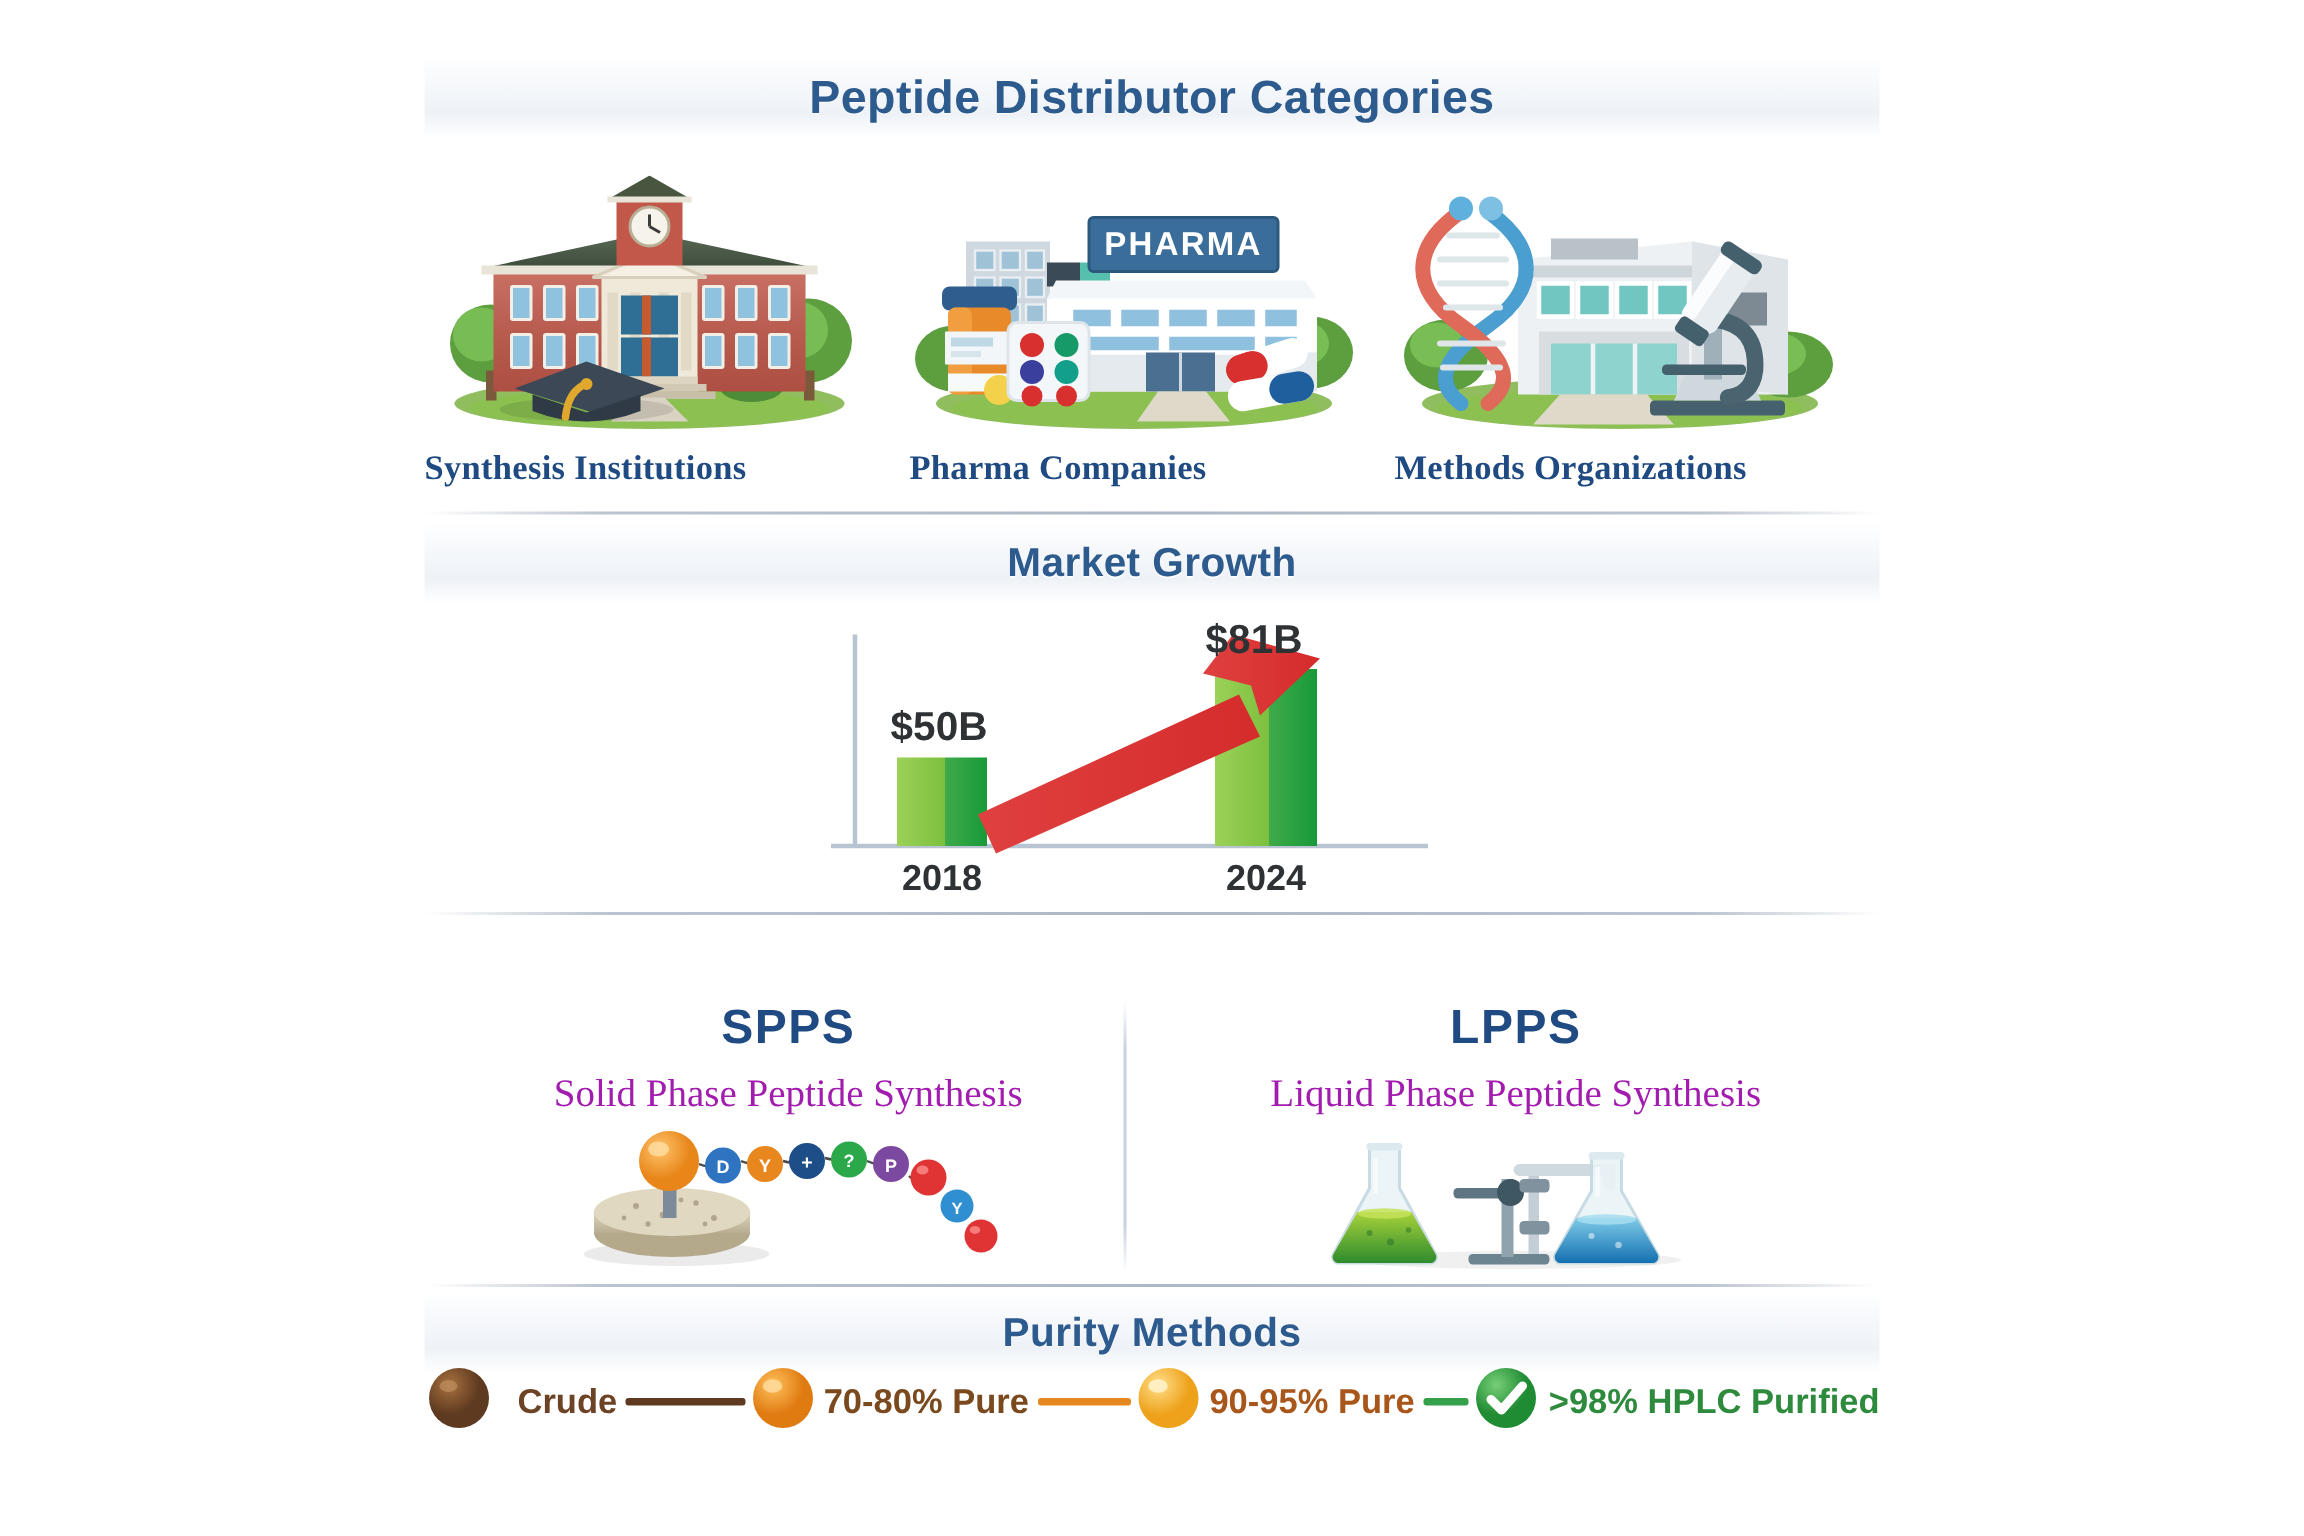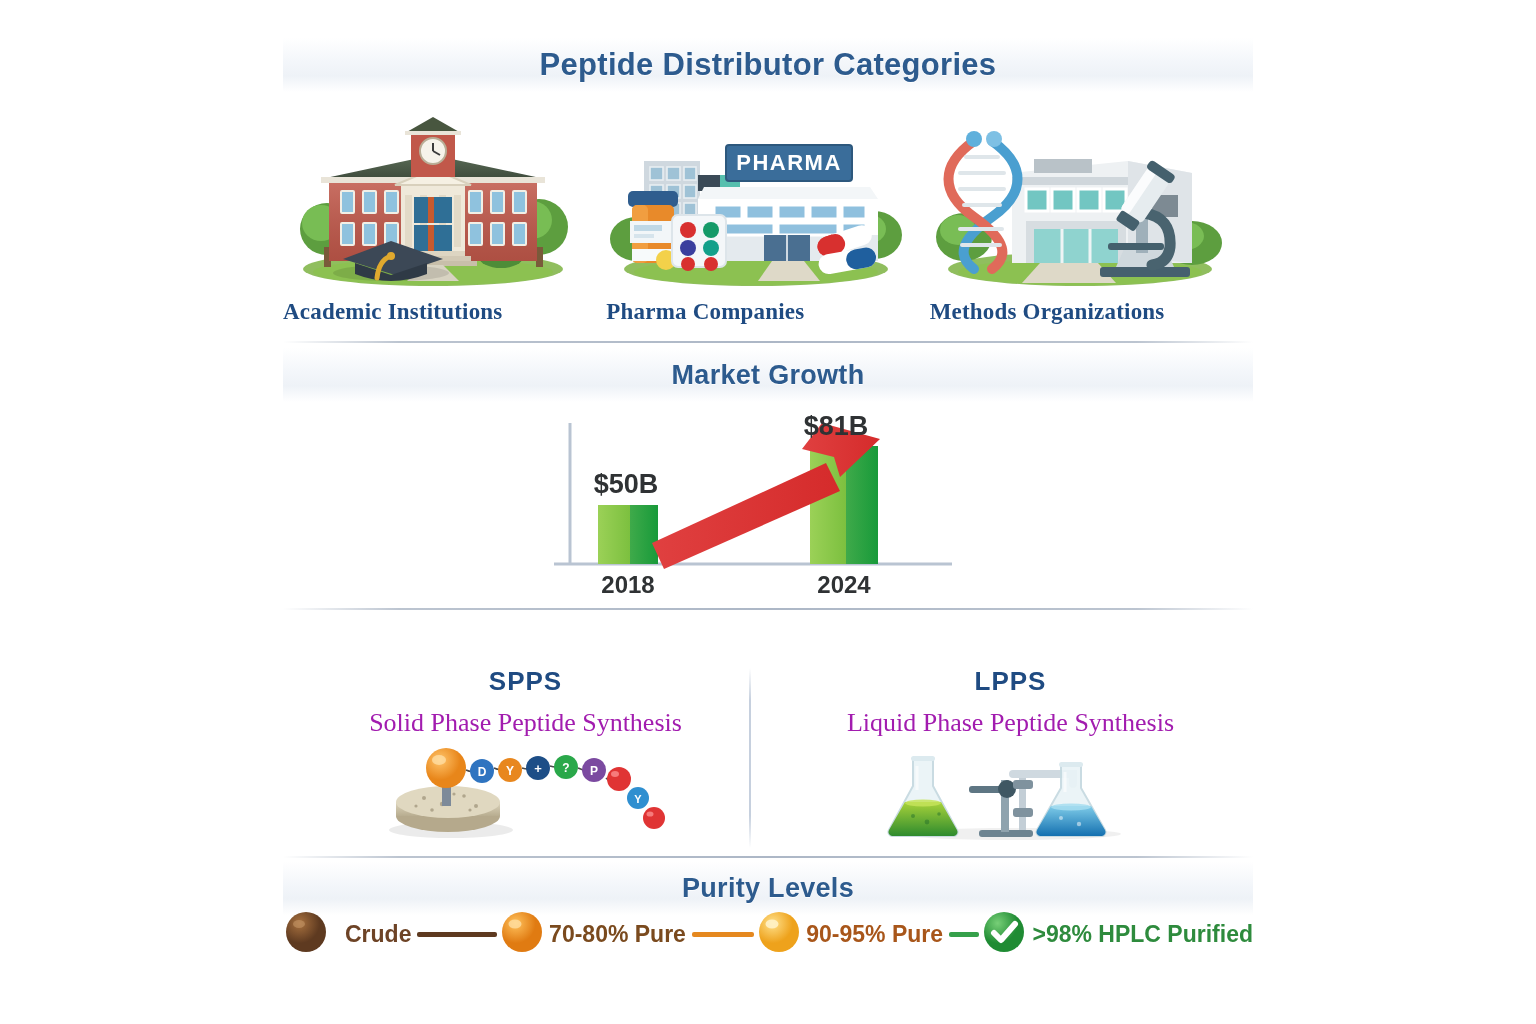--- a/index.html
+++ b/index.html
@@ -45,21 +45,21 @@
     font-family:"Liberation Serif", serif;letter-spacing:.2px;white-space:nowrap;
   }
 
   
   .chart-wrap{position:absolute;top:405px;left:540px;width:430px;height:200px;}
   .chart-svg{display:block;}
 
   
   .methods{position:absolute;top:668px;left:283px;width:970px;height:190px;display:flex;}
   .method{flex:1;display:flex;flex-direction:column;align-items:center;}
-  .m-abbr{font-size:26px;font-weight:700;color:#1f4b82;letter-spacing:1px;line-height:1;}
+  .m-abbr{font-size:32px;font-weight:700;color:#1f4b82;letter-spacing:1px;line-height:1;}
   .m-sub{margin-top:14px;font-size:26px;color:#a21caf;font-family:"Liberation Serif", serif;white-space:nowrap;}
   .m-art{margin-top:8px;width:300px;height:95px;position:relative;}
 
   
   .purity{position:absolute;top:905px;left:283px;width:970px;height:58px;
           display:flex;align-items:center;justify-content:center;}
   .p-label{font-size:23px;font-weight:700;white-space:nowrap;font-family:"Liberation Sans", sans-serif;}
   .p-connector{height:5px;border-radius:2px;}
   .node{display:block;}
 </style>
@@ -150,21 +150,21 @@
 
           <g>
             <ellipse cx="108" cy="156" rx="58" ry="8" fill="#000" opacity=".10"></ellipse>
             <path d="M60 142 L108 124 L160 142 L112 158 Z" fill="#3c4856"></path>
             <path d="M72 146 L72 157 q36 14 72 0 L144 146 L108 158 Z" fill="#2f3a46"></path>
             <circle cx="108" cy="139" r="4" fill="#e0a92e"></circle>
             <path d="M108 139 q-12 4 -14 22" stroke="#e0a92e" stroke-width="5" fill="none" stroke-linecap="round"></path>
           </g>
         </svg>
       </div>
-      <div class="cat-label">Academic Institutions</div>
+      <div class="cat-label">Synthesis Institutions</div>
     </div>
 
     <div class="cat">
       <div class="cat-art">
         <svg viewBox="0 0 300 172" width="300" height="172">
           <ellipse cx="150" cy="152" rx="132" ry="17" fill="#7cb342" opacity=".85"></ellipse>
           <ellipse cx="150" cy="155" rx="122" ry="13" fill="#8bc34a" opacity=".6"></ellipse>
           <ellipse cx="30" cy="122" rx="26" ry="22" fill="#5d9e3f"></ellipse>
           <ellipse cx="268" cy="118" rx="28" ry="24" fill="#5d9e3f"></ellipse>
           <ellipse cx="262" cy="112" rx="18" ry="15" fill="#79bd55"></ellipse>
@@ -479,21 +479,21 @@
             <path d="M204 26 L204 46" stroke="#ffffff" stroke-width="3" opacity=".6"></path>
           </g>
         </svg>
       </div>
     </div>
   </div>
 
   <div class="rule" style="top:856px;"></div>
 
   <div class="band" style="top:861px;">
-    <div class="band-title t-sec">Purity Levels</div>
+    <div class="band-title t-sec">Purity Methods</div>
   </div>
 
   <div class="purity">
 
     <span class="node">
       <svg width="46" height="46" viewBox="0 0 46 46">
         <defs>
             <radialGradient id="n1" cx="34%" cy="28%">
           <stop offset="0" stop-color="#a8713f"></stop>
               <stop offset="100%" stop-color="#5e3a20"></stop>

